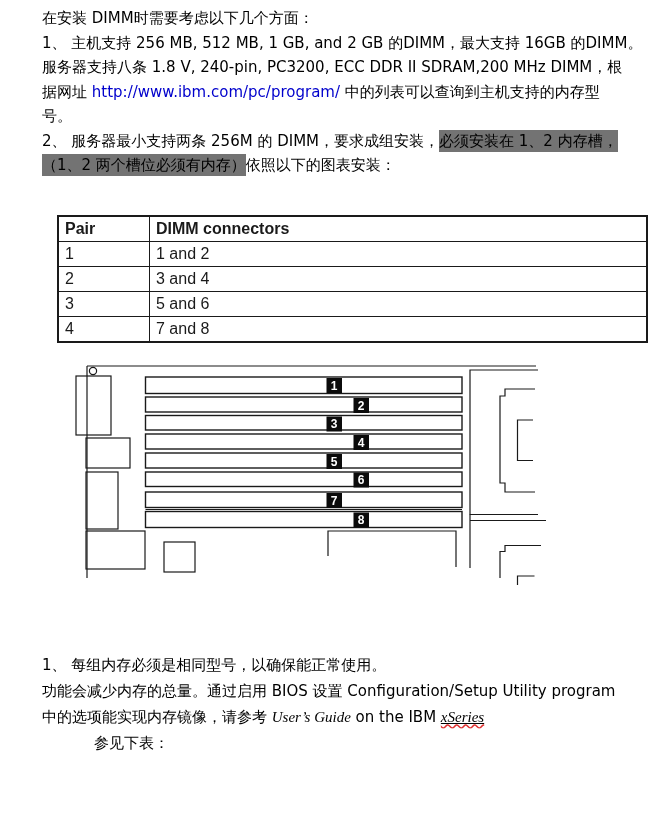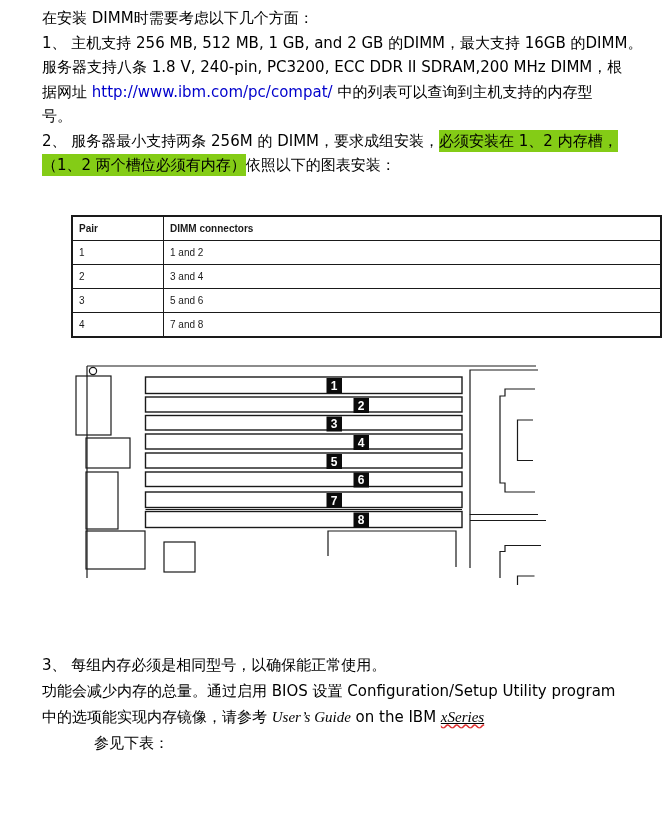--- a/index.html
+++ b/index.html
@@ -9,29 +9,29 @@
     position:relative; overflow:hidden;
     font-family:"DejaVu Sans", sans-serif;
   }
   .doc-line { white-space:nowrap; }
 
   
   .top-text {
     position:absolute; left:42px; top:6px;
     font-size:15px; line-height:24.5px;
   }
-  .hl { background:#84cc16; padding:2px 0; }
+  .hl { background:#737373; padding:2px 0; }
   .link { color:#0000CC; text-decoration:none; }
 
   
   .pair-table {
-    position:absolute; left:71px; top:215px;
+    position:absolute; left:57px; top:215px;
     width:591px; border-collapse:collapse;
     font-family:"Liberation Sans","DejaVu Sans",sans-serif;
-    font-size:10px; color:#1a1a1a;
+    font-size:16px; color:#1a1a1a;
     border:2px solid #1a1a1a;
   }
   .pair-table th, .pair-table td {
     border:1px solid #1a1a1a;
     text-align:left; vertical-align:middle;
     padding:3px 6px 3px 6px; height:17px;
   }
   .pair-table th { font-weight:bold; }
   .col-pair { width:78px; }
 
@@ -57,21 +57,21 @@
   .wavy { text-decoration:underline wavy #e03030; text-decoration-skip-ink:none; }
   .wavy-inner { text-decoration:underline solid #000;font-family:Liberation Serif, serif; }
 </style>
 </head>
 <body>
 
 <div class="top-text">
   <div class="doc-line">在安装 DIMM时需要考虑以下几个方面：</div>
   <div class="doc-line">1、 主机支持 256 MB, 512 MB, 1 GB, and 2 GB 的DIMM，最大支持 16GB 的DIMM。</div>
   <div class="doc-line">服务器支持八条 1.8 V, 240-pin, PC3200, ECC DDR II SDRAM,200 MHz DIMM，根</div>
-  <div class="doc-line"><span>据网址 </span><a href="#" class="link">http://www.ibm.com/pc/compat/</a><span> 中的列表可以查询到主机支持的内存型</span></div>
+  <div class="doc-line"><span>据网址 </span><a href="#" class="link">http://www.ibm.com/pc/program/</a><span> 中的列表可以查询到主机支持的内存型</span></div>
   <div class="doc-line">号。</div>
   <div class="doc-line"><span>2、 服务器最小支持两条 256M 的 DIMM，要求成组安装，</span><span class="hl">必须安装在 1、2 内存槽，</span></div>
   <div class="doc-line"><span class="hl">（1、2 两个槽位必须有内存）</span><span>依照以下的图表安装：</span></div>
 </div>
 
 <table class="pair-table">
   <thead>
     <tr>
       <th class="col-pair">Pair</th>
       <th>DIMM connectors</th>
@@ -157,17 +157,17 @@
   <path d="M538,370 H470 V514.5 H538"></path>
   <path d="M470,520.5 H546"></path>
   <path d="M470,514.5 V568"></path>
   <path d="M535,389 H505 V396 H500 V483 H505 V492 H535"></path>
   <path d="M533,420 H517.5 V460.5 H533"></path>
   <path d="M541,545.5 H505 V551.5 H500 V578"></path>
   <path d="M534.5,576 H517.5 V585"></path>
 </svg>
 
 <div class="notes">
-  <div class="doc-line">3、 每组内存必须是相同型号，以确保能正常使用。</div>
+  <div class="doc-line">1、 每组内存必须是相同型号，以确保能正常使用。</div>
   <div class="doc-line">功能会减少内存的总量。通过启用 BIOS 设置 Configuration/Setup Utility program</div>
   <div class="doc-line"><span>中的选项能实现内存镜像，请参考 </span><span class="it">User’s Guide</span><span> on the IBM </span><span class="wavy"><span class="it wavy-inner">xSeries</span></span></div>
   <div class="doc-line indent">参见下表：</div>
 </div>
 
 </body></html>

